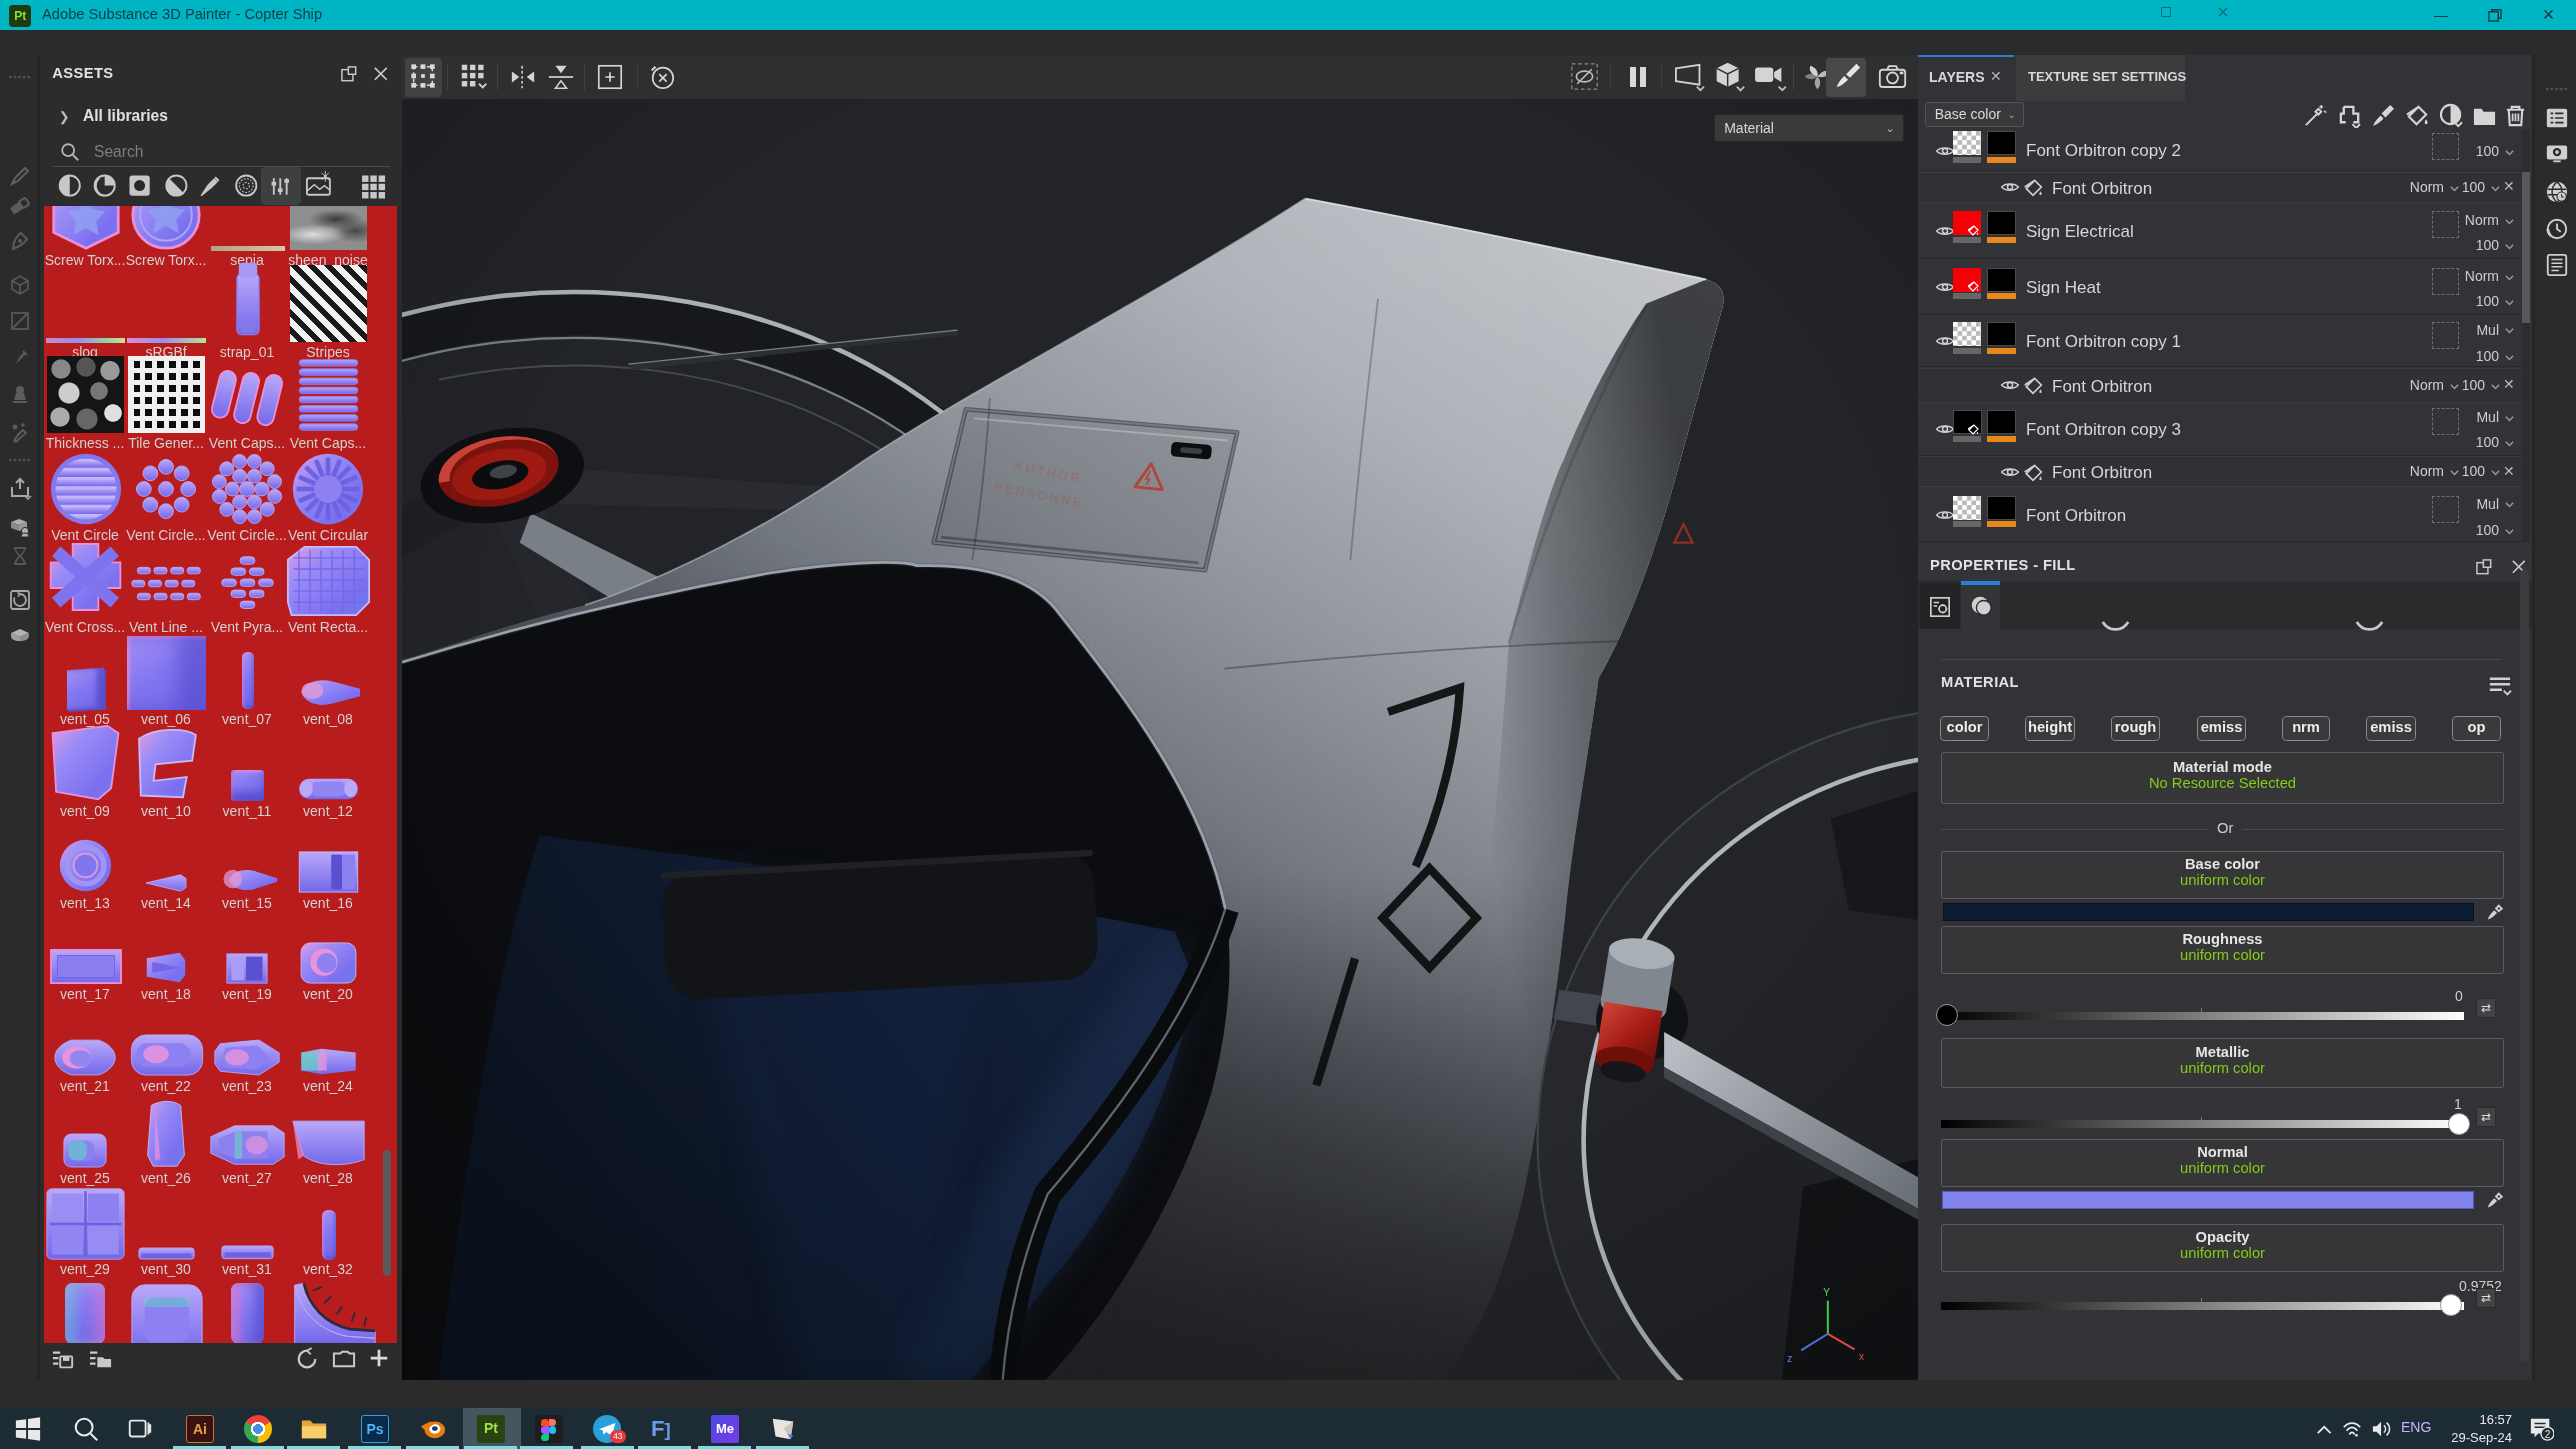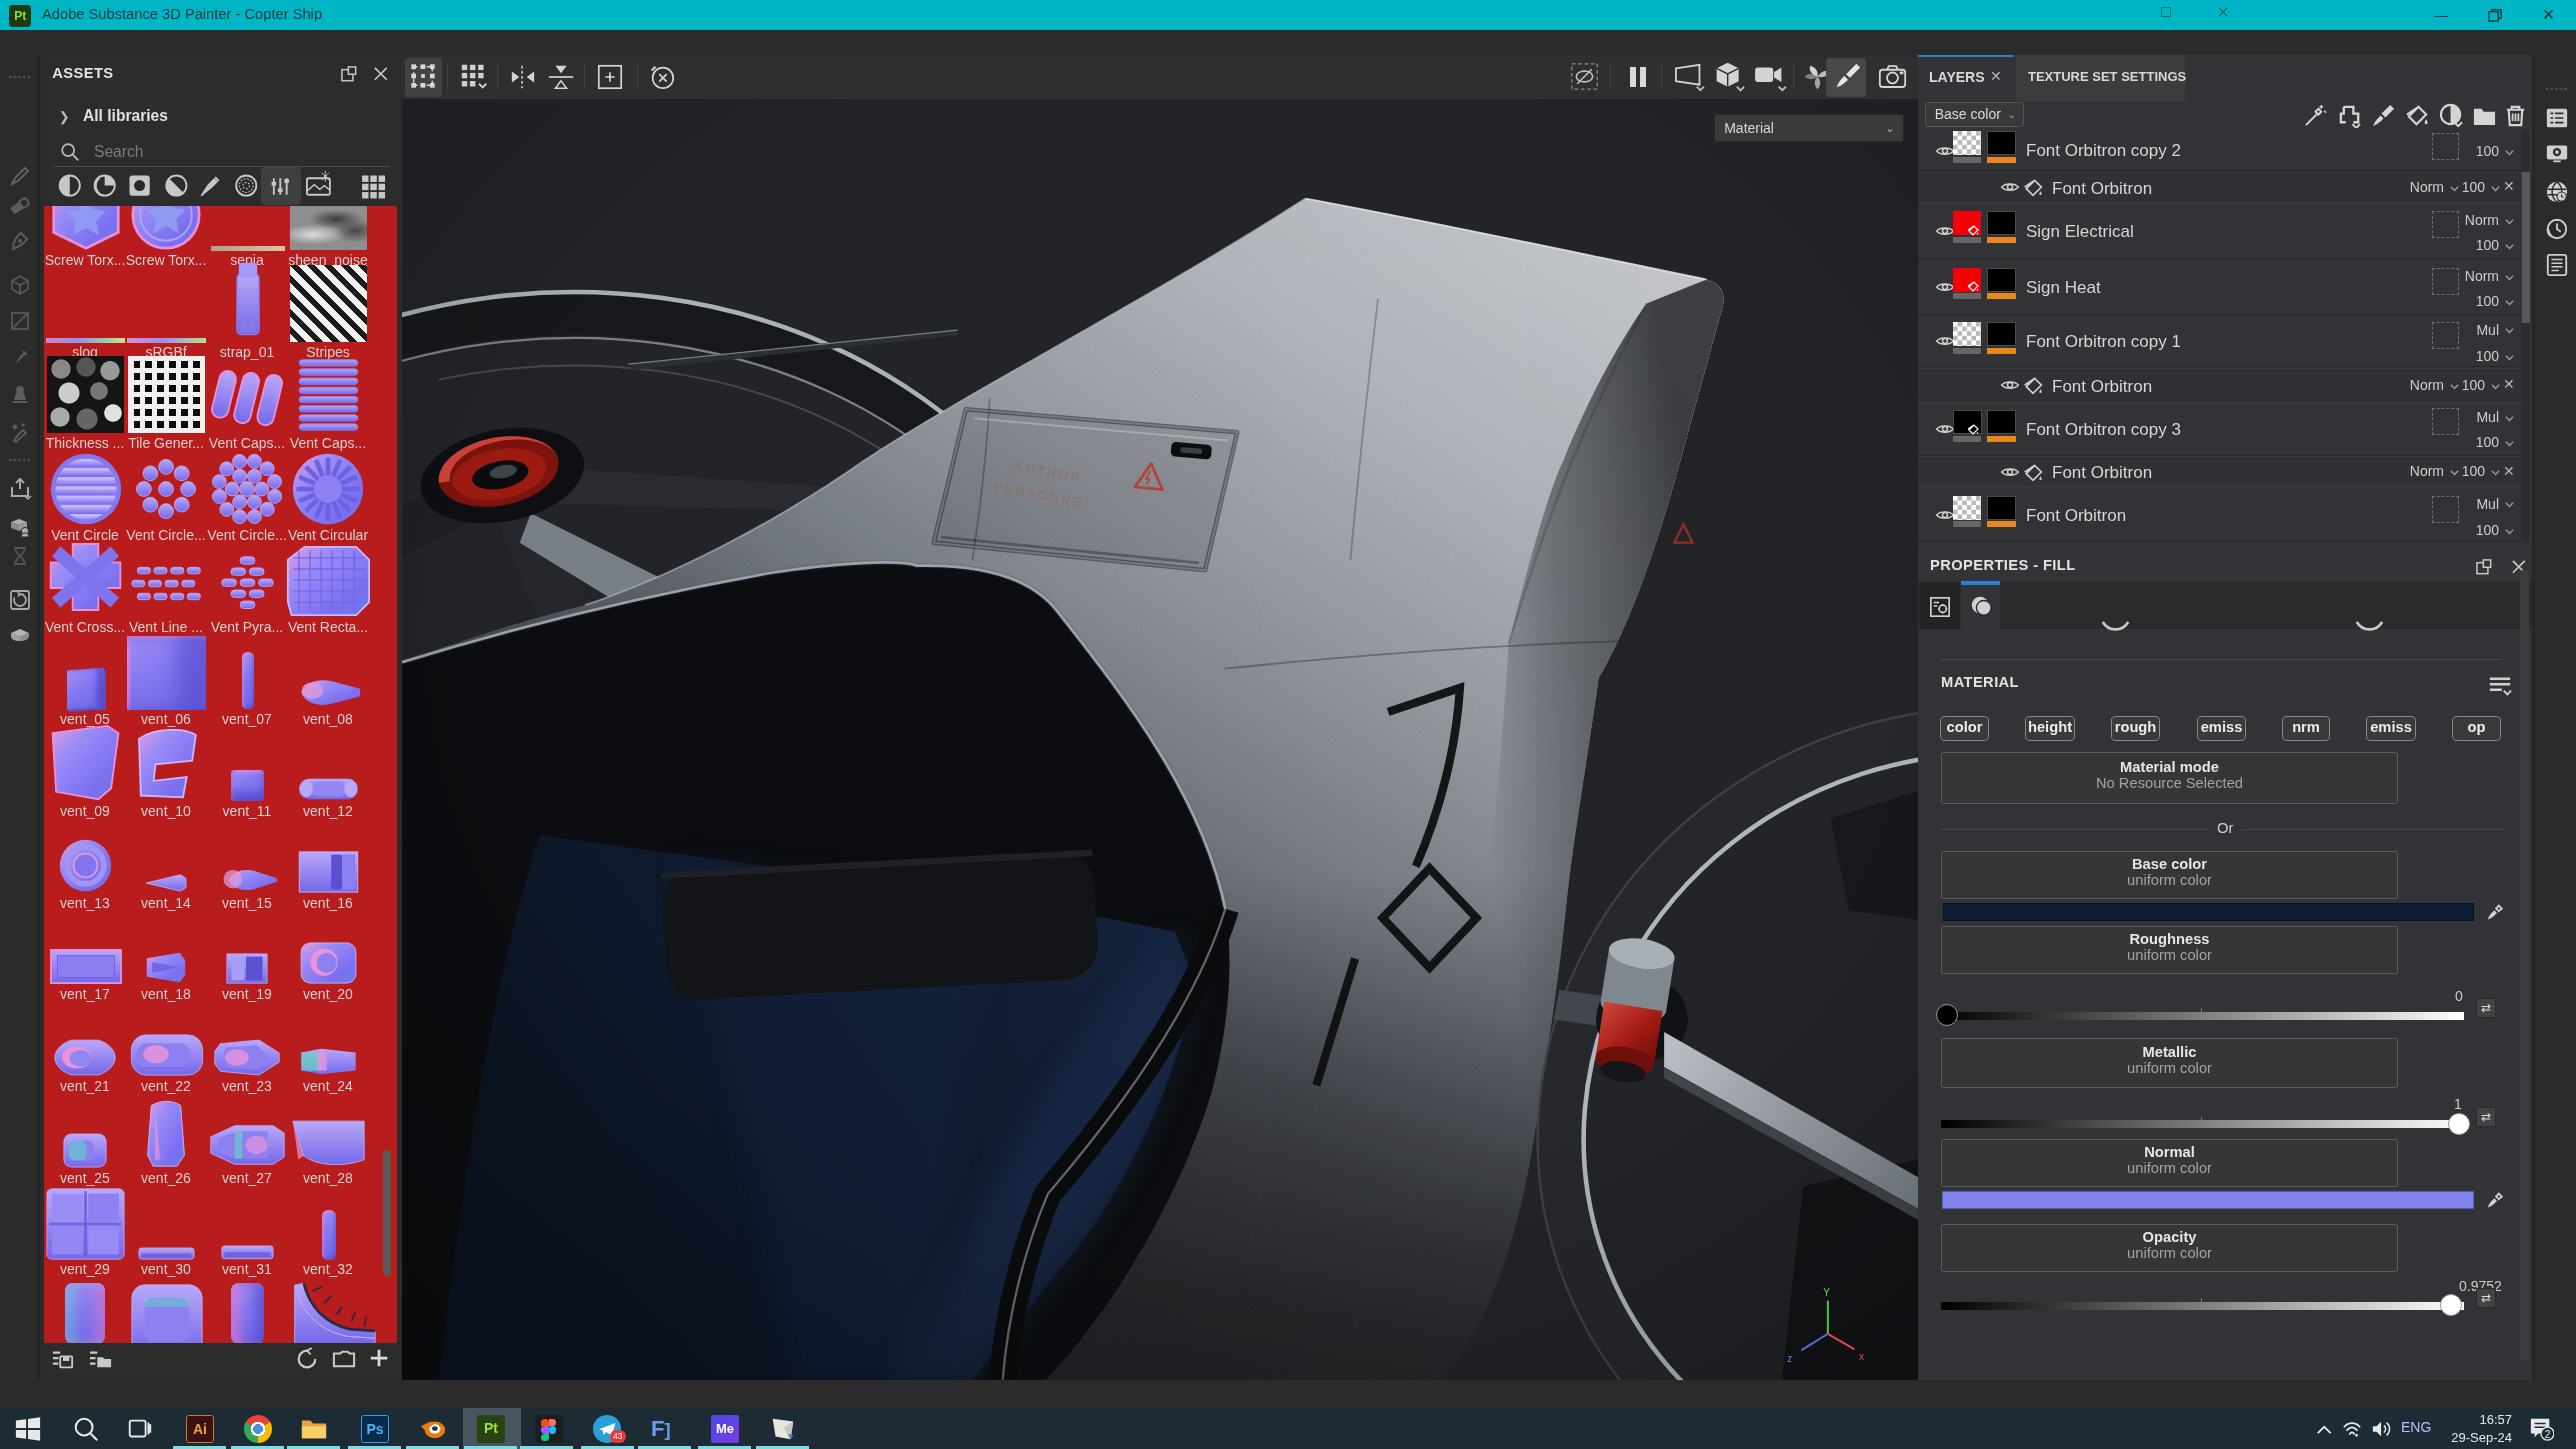--- a/index.html
+++ b/index.html
@@ -37,23 +37,23 @@
 .eye{position:absolute;width:20px;height:20px;}
 .chk{position:absolute;width:28px;height:24px;background:#fff;background-image:conic-gradient(#b9b9b9 0 25%,#fdfdfd 0 50%,#b9b9b9 0 75%,#fdfdfd 0);background-size:9.2px 9.2px;}
 .blk{position:absolute;width:28.5px;height:24px;background:#000;border:0.9px solid #4a4a4a;}
 .red{position:absolute;width:28px;height:24px;background:#f60007;}
 .gbar{position:absolute;width:28px;height:6.4px;background:#666;}
 .obar{position:absolute;width:28.5px;height:6.4px;background:#e8871c;}
 .lname{position:absolute;font-size:17px;color:#d6d6d6;}
 .rctl{position:absolute;font-size:14px;color:#cecece;}
 .dashbox{position:absolute;width:27px;height:27px;border:0.9px dashed #6f6f6f;}
 
-.pbox{position:absolute;left:23px;width:457px;border:0.9px solid #5c5c5c;border-radius:1.8px;text-align:center;background:#363639;}
+.pbox{position:absolute;left:23px;width:563px;border:0.9px solid #5c5c5c;border-radius:1.8px;text-align:center;background:#363639;}
 .pbox b{display:block;font-size:14.7px;color:#e6e6e6;}
-.pbox span{display:block;font-size:14.7px;color:#a3a3a3;}
+.pbox span{display:block;font-size:14.7px;color:#84cc16;}
 .chbtn{position:absolute;border:1.8px solid #8a8a8a;border-radius:4.6px;background:#3a3a3d;color:#ececec;font-weight:bold;font-size:14.7px;text-align:center;height:25px;line-height:21px;}
 .sldtrack{position:absolute;left:23px;width:523px;height:8.3px;background:linear-gradient(90deg,#000,#fff);}
 .sknob{position:absolute;width:22px;height:22px;border-radius:50%;}
 .expbtn{position:absolute;left:558px;width:20px;height:20px;background:#434346;border:0.9px solid #2a2a2a;color:#dcdcdc;font-size:12px;text-align:center;line-height:18.4px;}
 
 #rstrip{left:2532px;top:55px;width:44px;height:1325px;background:#2b2b2b;border-left:3.7px solid #252525;}
 
 #statusbar{left:0;top:1380px;width:2576px;height:28px;background:#2b2b2b;color:#c8c8c8;font-size:14px;}
 
 #taskbar{left:0;top:1408px;width:2576px;height:42px;background:#1d2b34;}

